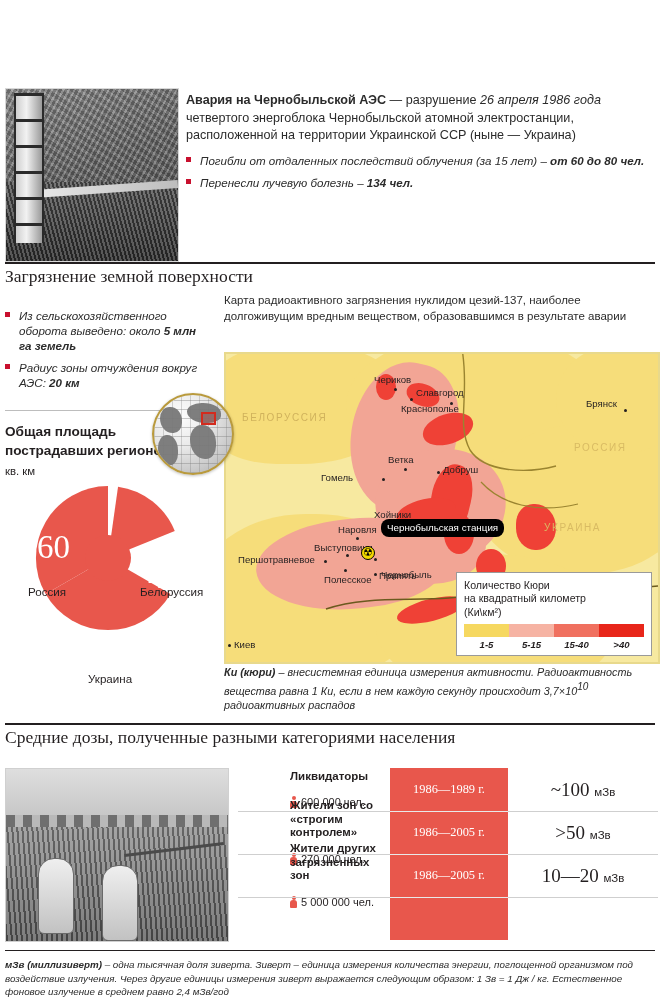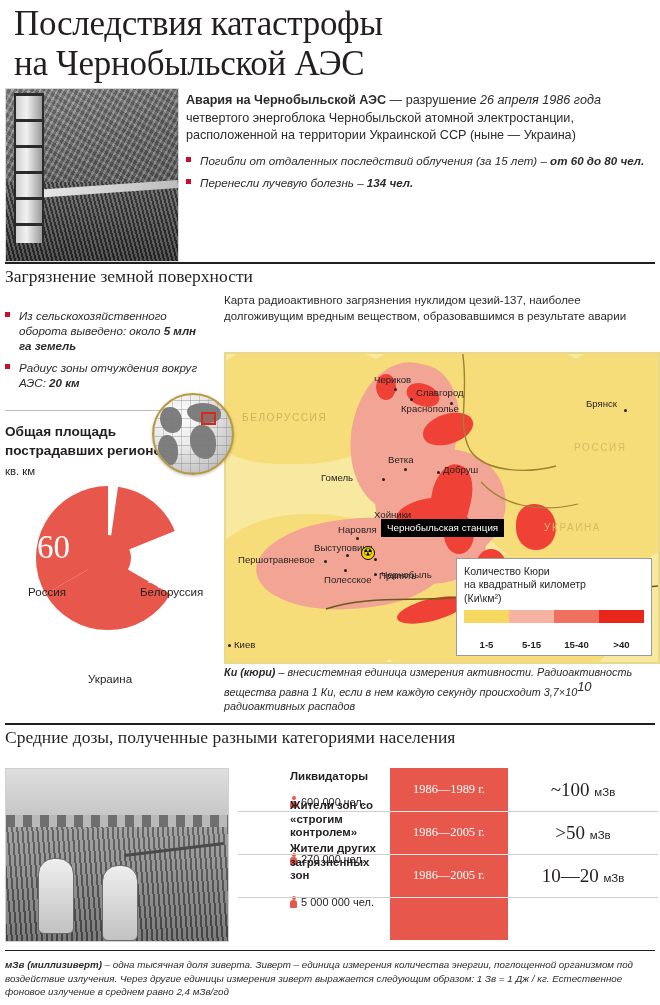--- a/index.html
+++ b/index.html
@@ -190,29 +190,29 @@
   }
 
   
   .legend{
     position:absolute;right:6px;bottom:6px;width:180px;
     background:#fff;border:1px solid #9a9a9a;padding:6px 7px 5px 7px;z-index:9;
   }
   .legend .ltitle{font-size:10.6px;line-height:13.4px;color:#231f20;}
   .legend .bars{display:flex;margin-top:5px;}
   .legend .bars span{flex:1;height:13px;display:block;}
-  .legend .labs{display:flex;margin-top:16px;}
+  .legend .labs{display:flex;margin-top:2px;font-style:italic;}
   .legend .labs span{flex:1;text-align:center;font-size:9.6px;font-weight:700;color:#231f20;}
 
   .curie-note{
     position:absolute;left:224px;top:665px;width:430px;
     font-size:10.8px;line-height:14.6px;font-style:italic;color:#2b2b2b;
   }
   .curie-note b{font-weight:700;}
-  .curie-note sup{font-size:13px;}
+  .curie-note sup{font-size:10px;}
 
   
   .photo-field{
     position:absolute;left:5px;top:768px;width:222px;height:172px;
     background:#9b9b9b;overflow:hidden;border:1px solid #d0d0d0;
   }
   .photo-field .fsky{
     position:absolute;left:0;top:0;width:100%;height:30%;
     background:linear-gradient(#dedede,#c4c4c4);
   }
@@ -279,24 +279,20 @@
     position:absolute;left:5px;top:958px;width:650px;
     font-size:9.8px;line-height:13.6px;font-style:italic;color:#2b2b2b;
   }
   .footnote b{font-weight:700;}
 </style>
 </head>
 <body>
 
 <div class="page">
 
-  <div class="main-title">
-    <div>Последствия катастрофы</div>
-    <div>на Чернобыльской АЭС</div>
-  </div>
 
   <div class="photo-reactor">
     <div class="sky"></div>
     <div class="rubble"></div>
     <div class="roofline"></div>
     <div class="stack"></div>
   </div>
 
   <div class="intro">
     <p class="lead"><b>Авария на Чернобыльской АЭС</b><span> — разрушение </span><i>26 апреля 1986 года</i><span> четвертого энергоблока Чернобыльской атомной электростанции, расположенной на территории Украинской ССР (ныне — Украина)</span></p>
@@ -397,21 +393,21 @@
     <div class="city" style="left:98px;top:220px;">Полесское</div>
     <div class="dot" style="left:118px;top:215px;"></div>
     <div class="city" style="left:153px;top:216px;">Припять</div>
     <div class="dot" style="left:148px;top:204px;"></div>
     <div class="city" style="left:155px;top:215px;">Чернобыль</div>
     <div class="dot" style="left:148px;top:219px;"></div>
     <div class="city" style="left:8px;top:285px;">Киев</div>
     <div class="dot" style="left:2px;top:290px;"></div>
 
     <div class="np-icon" style="left:135px;top:192px;"></div>
-    <div class="np-label" style="left:155px;top:165px;">Чернобыльская станция</div>
+    <div class="np-label" style="left:155px;top:165px;border-radius:8px;">Чернобыльская станция</div>
 
     <div class="legend">
       <div class="ltitle">
         <div>Количество Кюри</div>
         <div>на квадратный километр</div>
         <div>(Ки\км²)</div>
       </div>
       <div class="bars">
         <span style="background:#f6d860"></span>
         <span style="background:#f6b3a3"></span>

